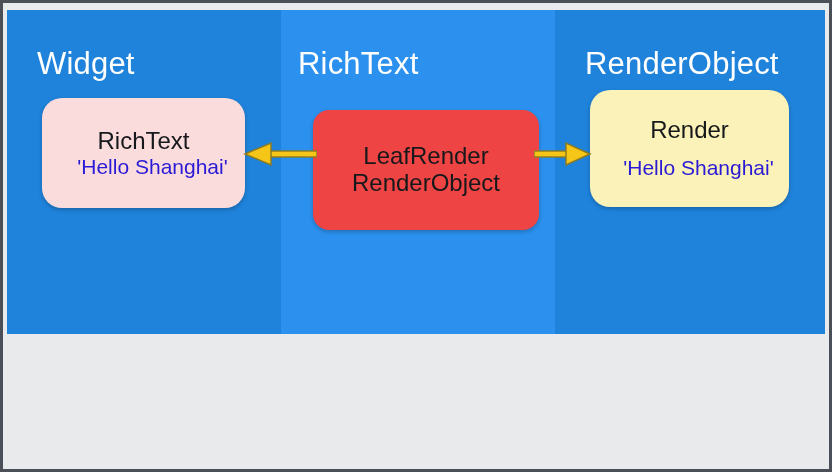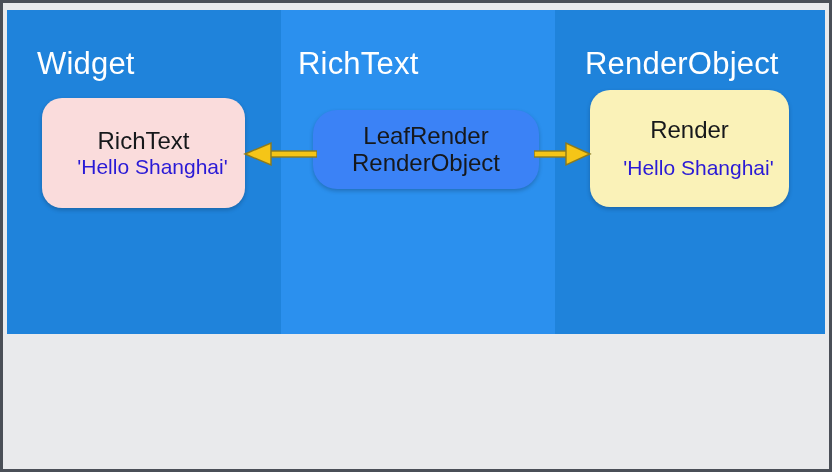--- a/index.html
+++ b/index.html
@@ -83,23 +83,23 @@
     width: 203px;
     height: 110px;
     background: #fadcdc;
     border-radius: 20px;
     box-shadow: 0 2px 4px rgba(0,0,0,0.22);
   }
   .node-leafrender {
     left: 313px;
     top: 110px;
     width: 226px;
-    height: 79px;
-    background: #3b82f6;
-    border-radius: 24px;
+    height: 120px;
+    background: #ef4444;
+    border-radius: 16px;
     box-shadow: 0 2px 4px rgba(0,0,0,0.22);
   }
   .node-renderparagraph {
     left: 590px;
     top: 90px;
     width: 199px;
     height: 117px;
     background: #faf2b8;
     border-radius: 20px;
     box-shadow: 0 2px 4px rgba(0,0,0,0.22);

